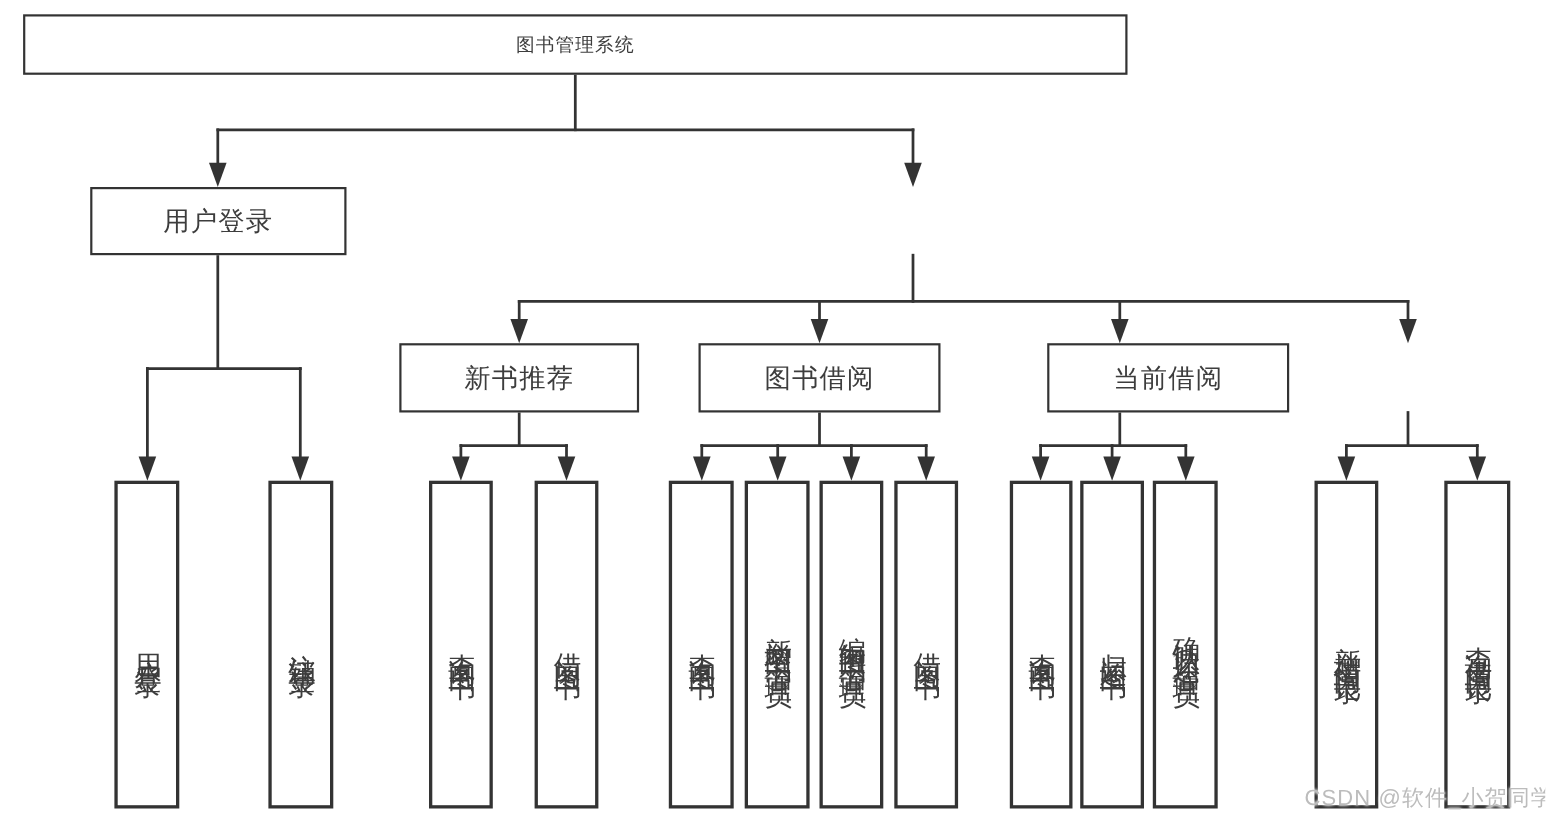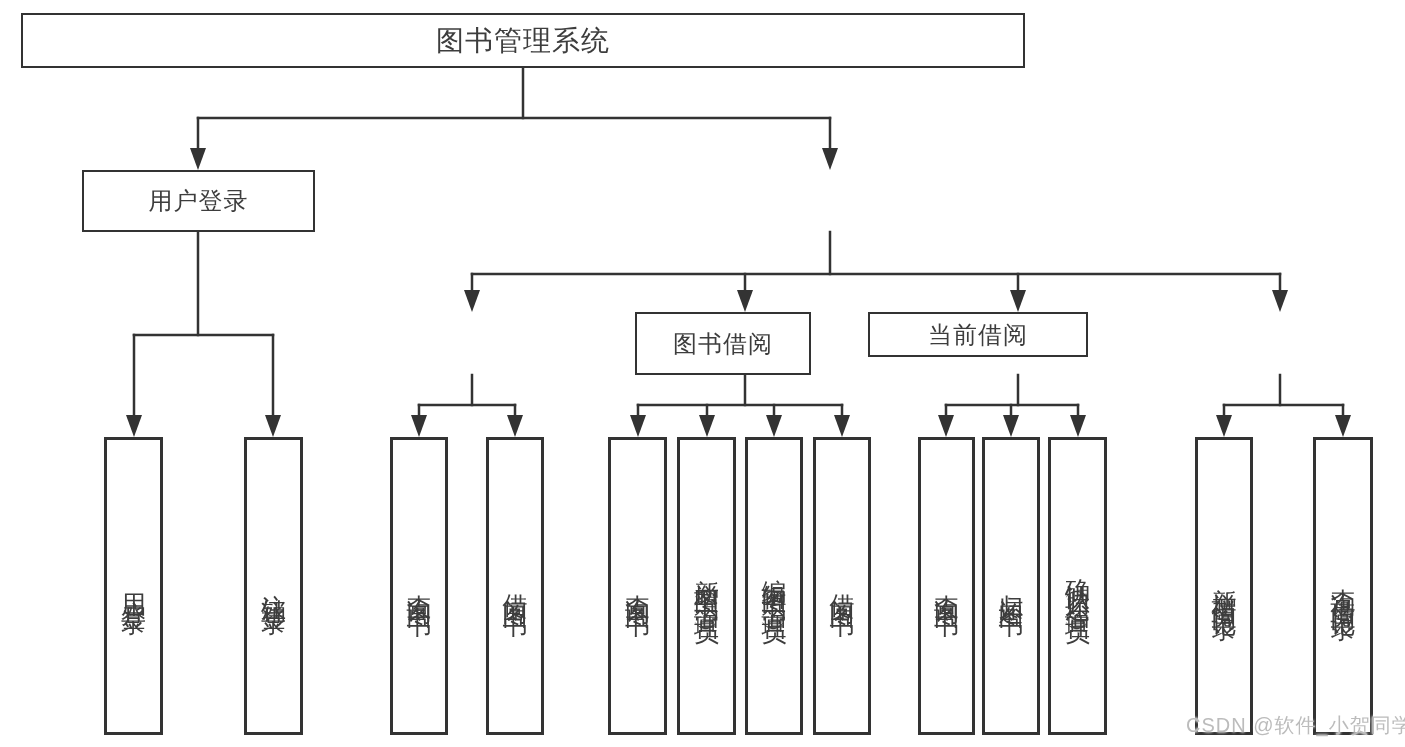--- a/index.html
+++ b/index.html
@@ -10,21 +10,21 @@
   #connectors{position:absolute;left:0;top:0;z-index:1;}
   .node{
     position:absolute;box-sizing:border-box;background:#fff;
     border:2px solid var(--line,#333333);
     display:flex;align-items:center;justify-content:center;z-index:2;
   }
   .leaf{border-width:3px;}
   .hlabel{
     font-size:24px;color:var(--text,#3d3d3d);letter-spacing:1px;white-space:nowrap;
   }
-  .lvl1 .hlabel{font-size:28px;}
+  .lvl1 .hlabel{font-size:17px;}
   .vlabel{
     writing-mode:vertical-rl;font-size:25px;letter-spacing:6px;
     color:var(--text,#3d3d3d);line-height:1;white-space:nowrap;
   }
   #watermark{
     position:absolute;left:1186px;top:712px;z-index:5;
     font-size:20px;letter-spacing:1px;color:var(--wm,#bcbcbc);
     text-shadow:0 0 3px #ffffff,0 0 3px #ffffff;white-space:nowrap;
   }
 </style>
@@ -89,24 +89,27 @@
     </svg>
 
   <div class="node lvl1" style="left:21px;top:13px;width:1004px;height:55px">
     <span class="hlabel">图书管理系统</span>
   </div>
 
   <div class="node lvl2" style="left:82px;top:170px;width:233px;height:62px">
     <span class="hlabel">用户登录</span>
   </div>
 
-  <div class="node lvl3" style="left:635px;top:312px;width:176px;height:63px">
+  <div class="node lvl3" style="left:363px;top:312px;width:218px;height:63px">
+    <span class="hlabel">新书推荐</span>
+  </div>
+  <div class="node lvl3" style="left:635px;top:312px;width:220px;height:63px">
     <span class="hlabel">图书借阅</span>
   </div>
-  <div class="node lvl3" style="left:868px;top:312px;width:220px;height:45px">
+  <div class="node lvl3" style="left:952px;top:312px;width:220px;height:63px">
     <span class="hlabel">当前借阅</span>
   </div>
 
   <div class="node leaf" style="left:104px;top:437px;width:59px;height:298px">
     <span class="vlabel">用户登录</span>
   </div>
   <div class="node leaf" style="left:244px;top:437px;width:59px;height:298px">
     <span class="vlabel">注销登录</span>
   </div>
 

